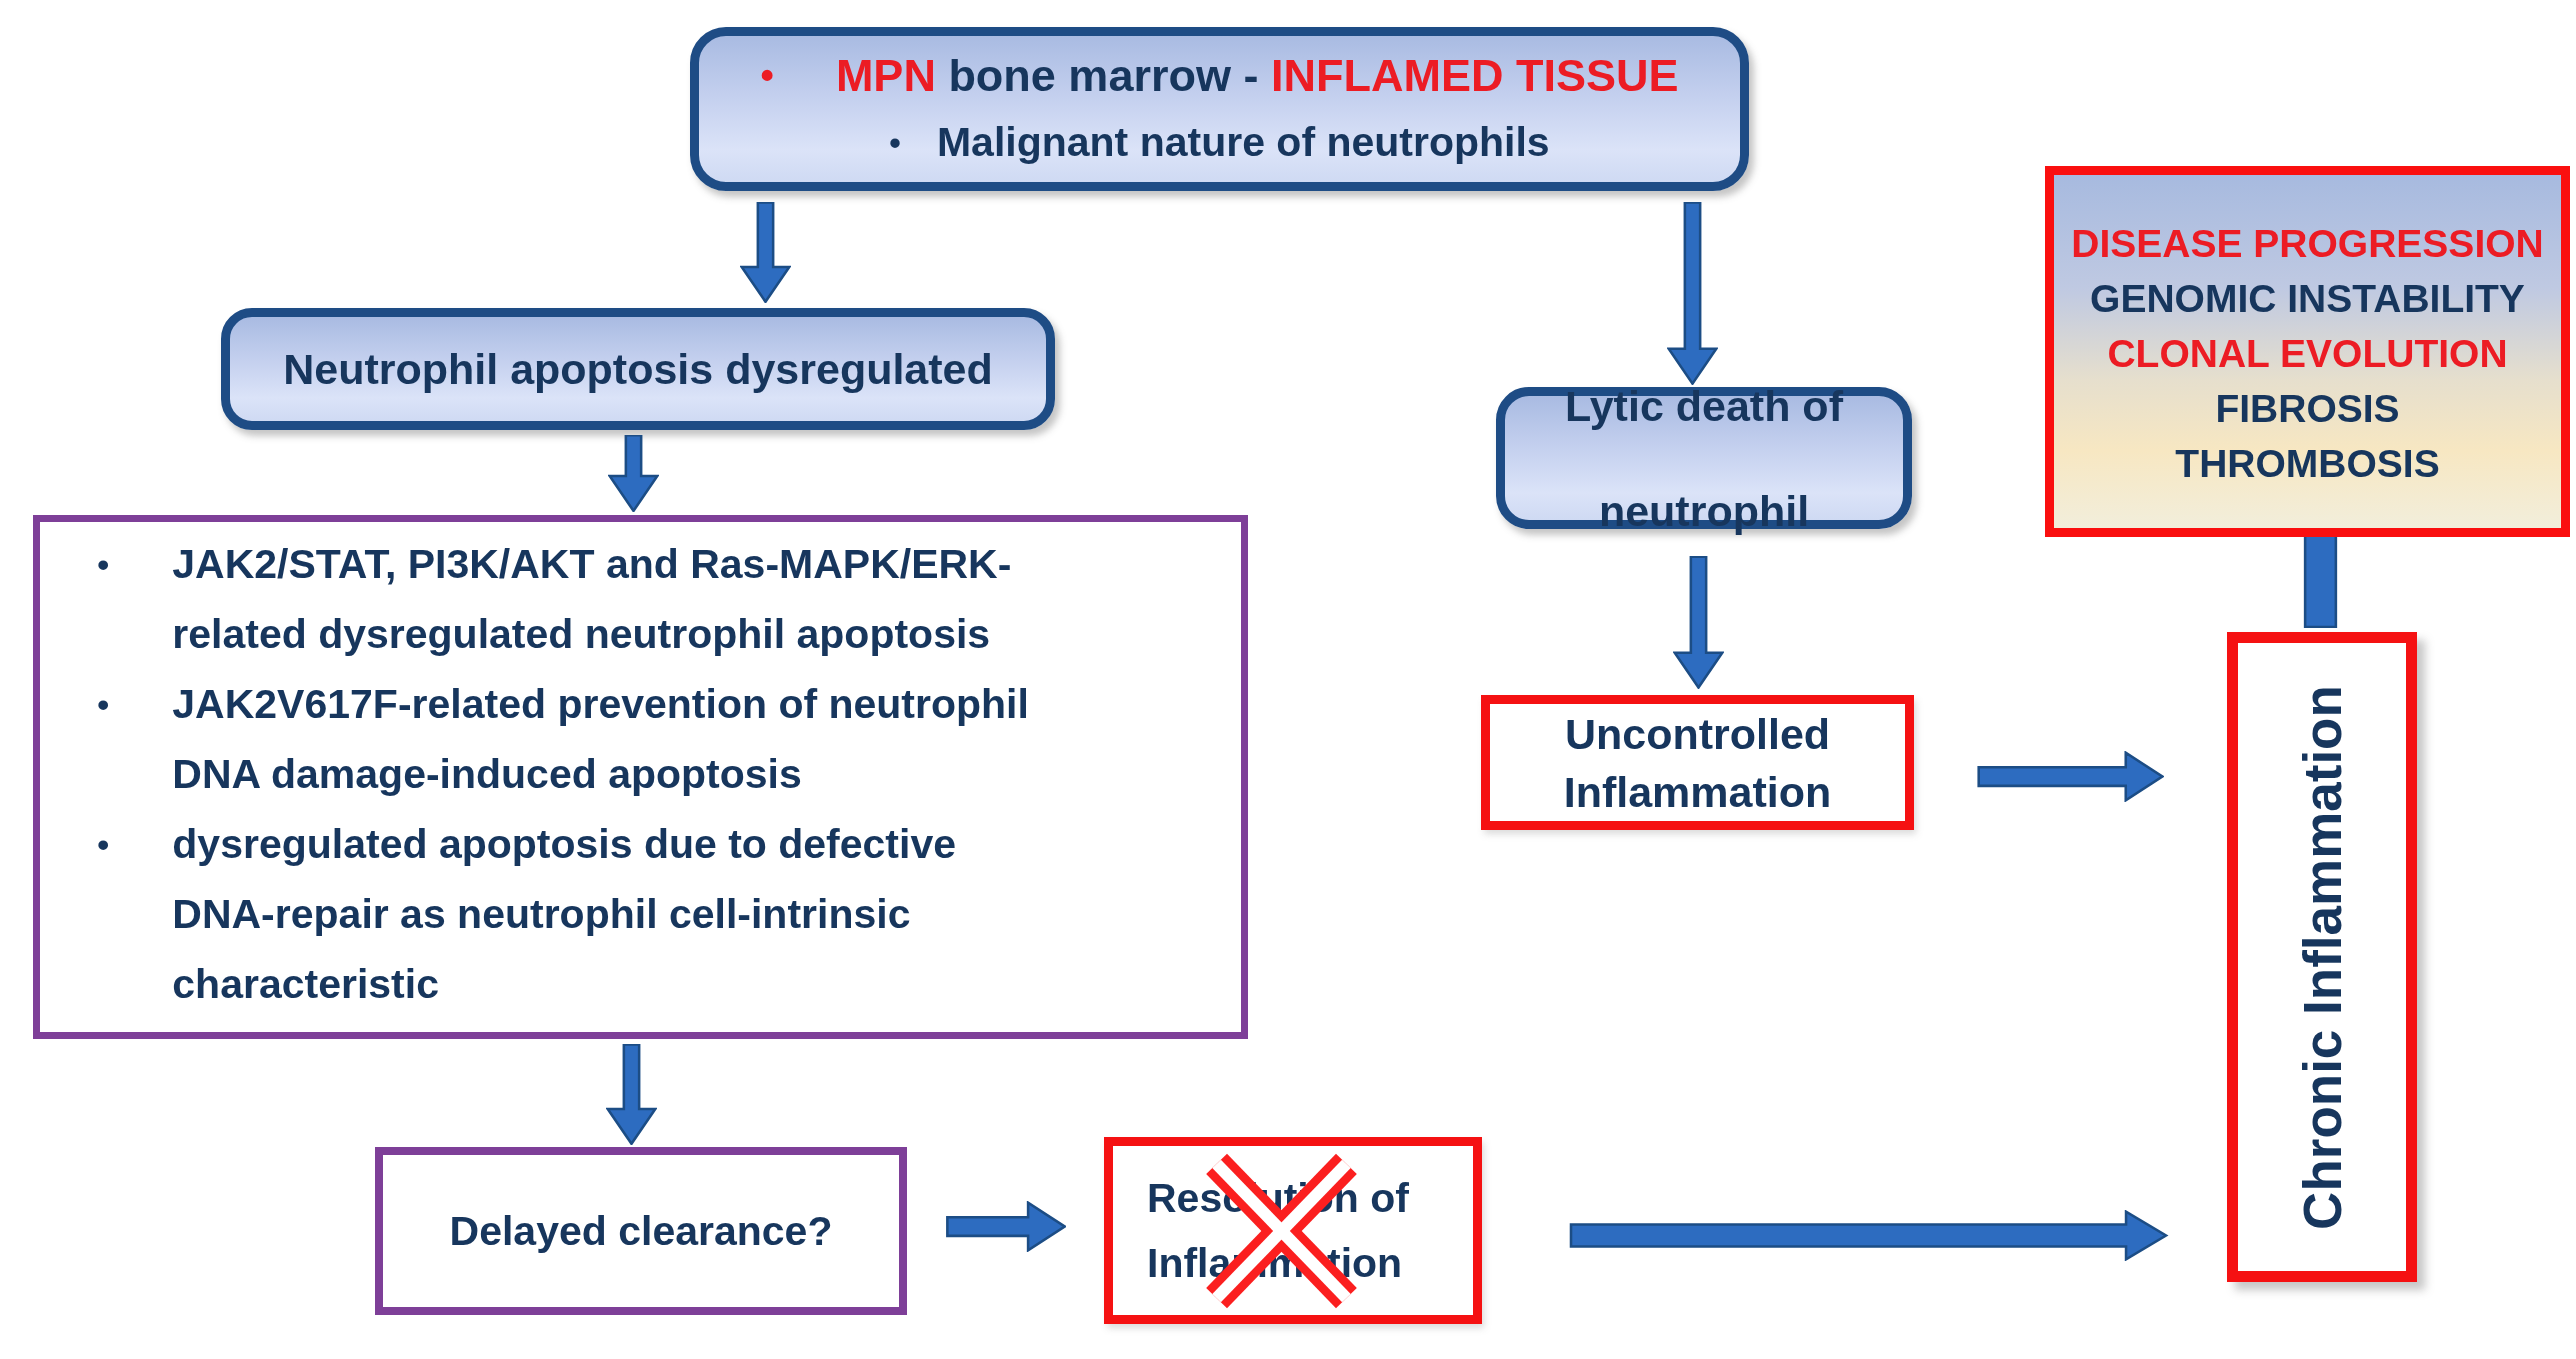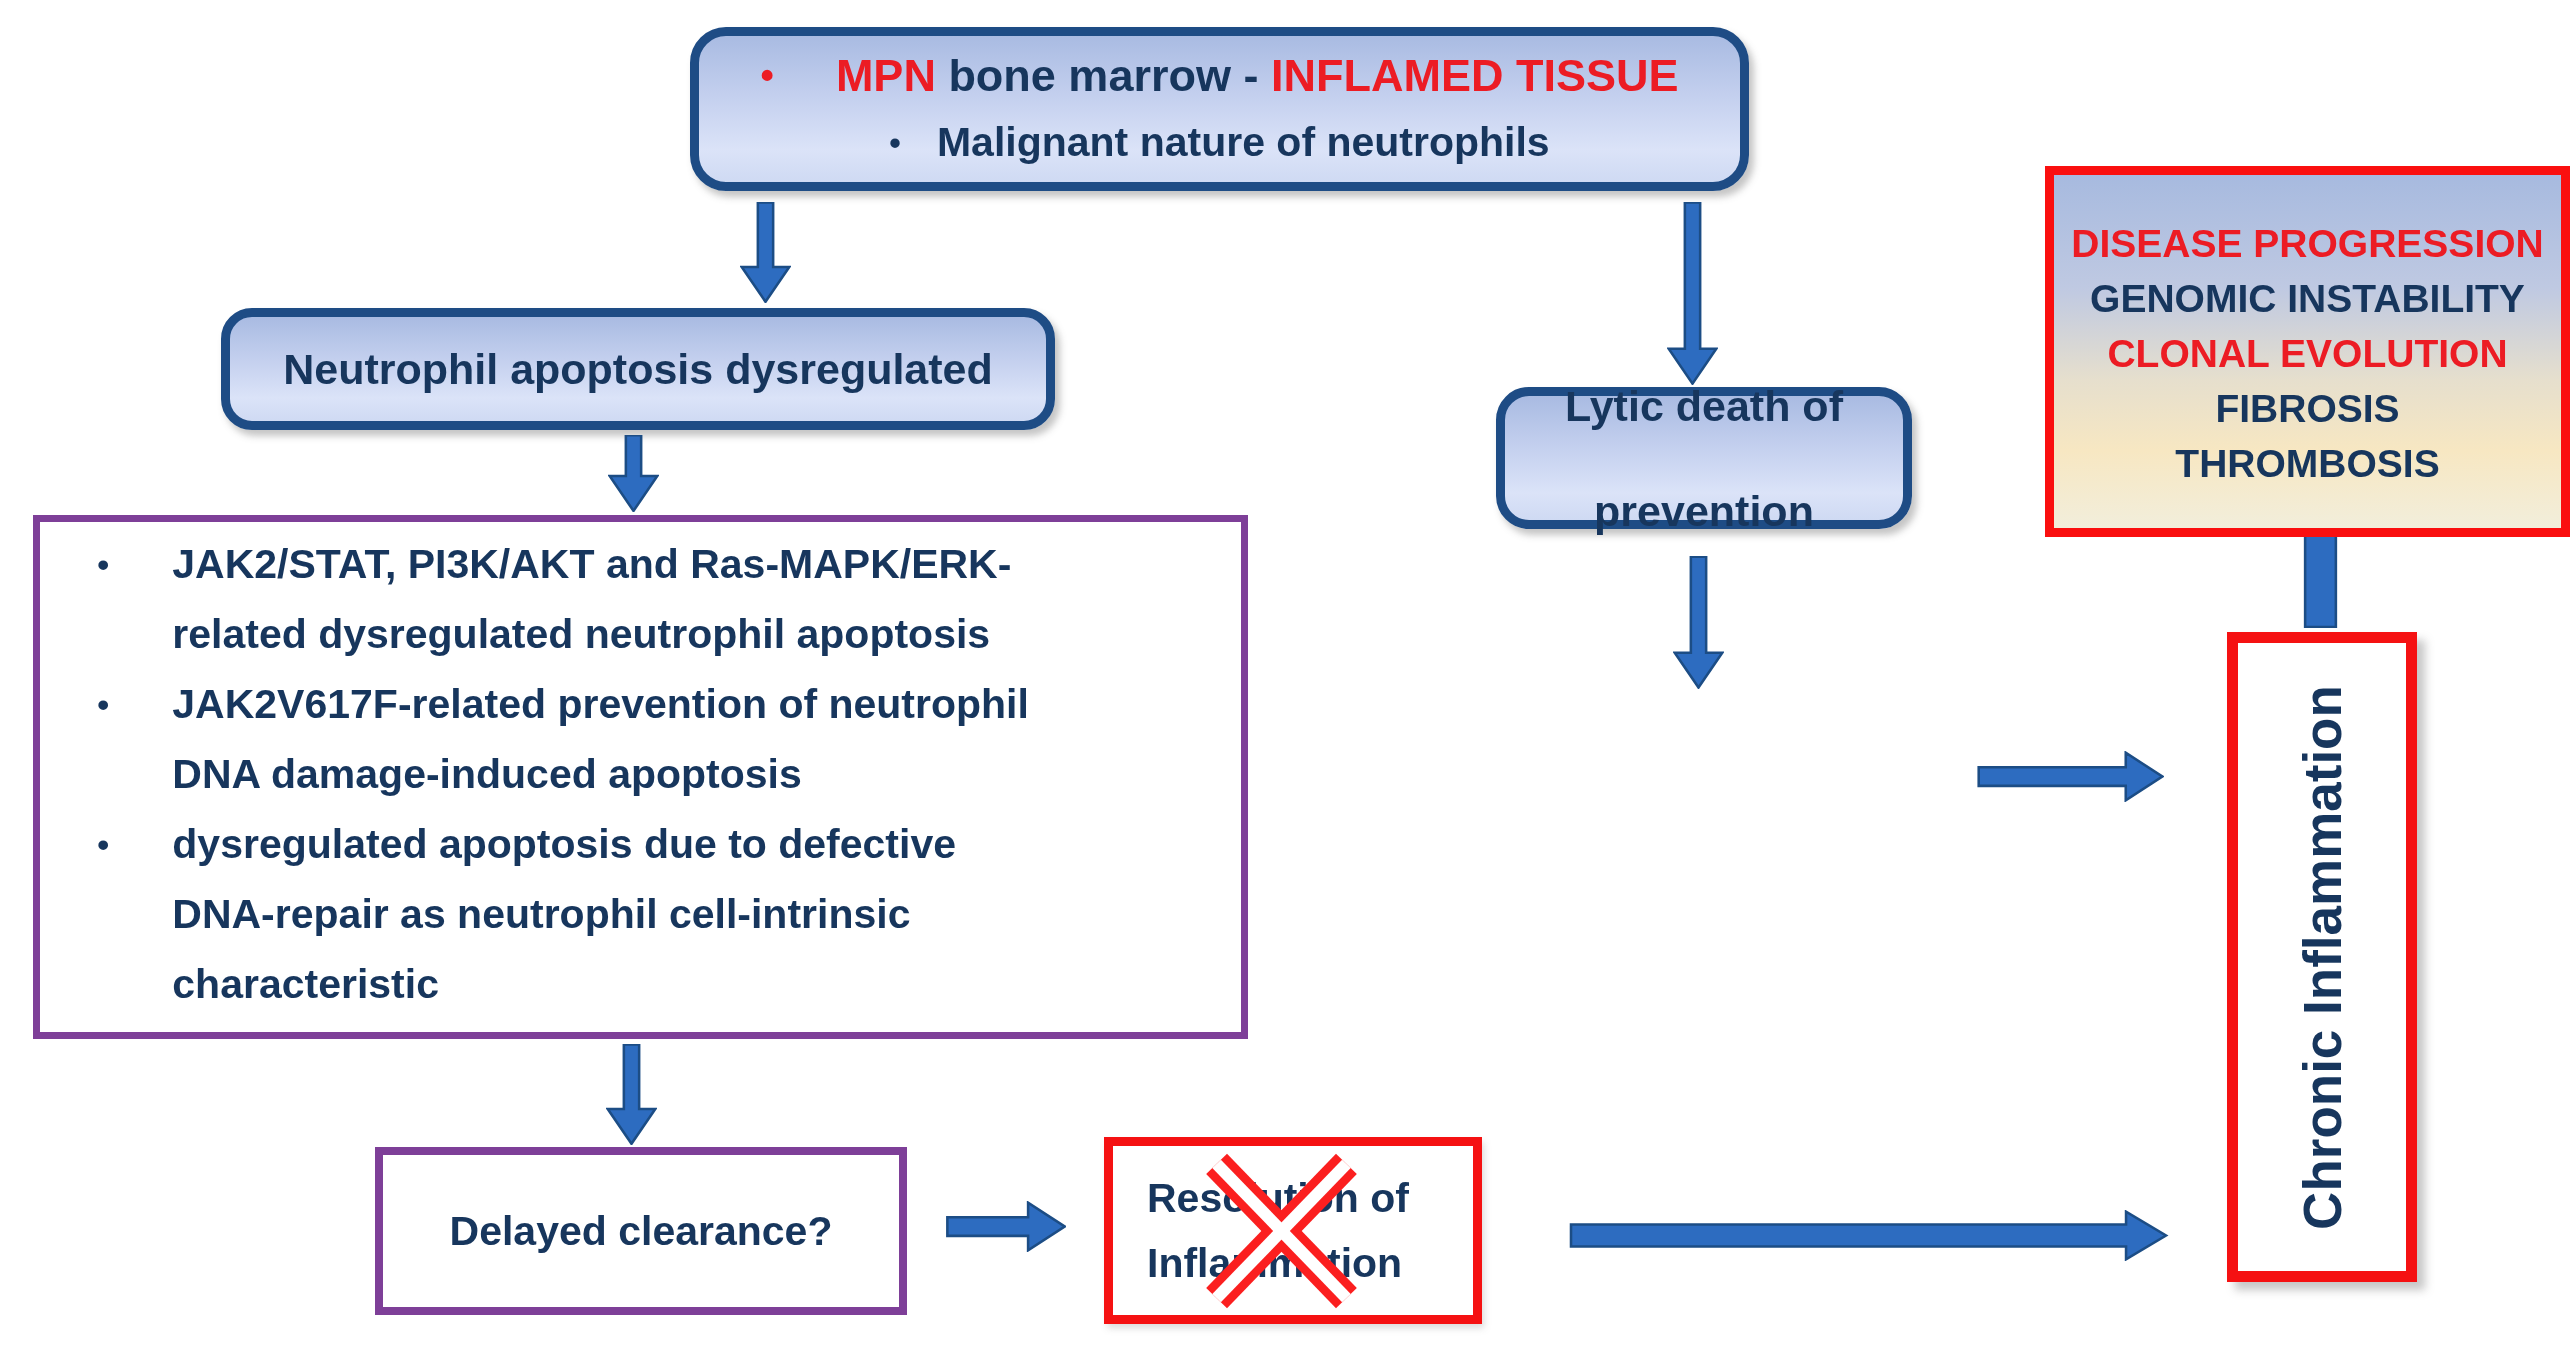--- a/index.html
+++ b/index.html
@@ -111,27 +111,31 @@
   </div>
   <svg class="abs" style="left:1196px;top:1152px;" width="171" height="158" viewBox="0 0 200 185">
     <line x1="24" y1="14" x2="176" y2="171" stroke="#fb1f1f" stroke-width="34"></line>
     <line x1="176" y1="14" x2="24" y2="171" stroke="#fb1f1f" stroke-width="34"></line>
     <line x1="24" y1="14" x2="176" y2="171" stroke="#ffffff" stroke-width="14"></line>
     <line x1="176" y1="14" x2="24" y2="171" stroke="#ffffff" stroke-width="14"></line>
   </svg>
 
   <div class="abs bluebox" style="left:1496px;top:387px;width:416px;height:142px;border-radius:33px;gap:43px;">
     <div class="navy center nowrap" style="font-size:43px;line-height:62px;">Lytic death of</div>
-    <div class="navy center nowrap" style="font-size:43px;line-height:62px;">prevention</div>
+    <div class="navy center nowrap" style="font-size:43px;line-height:62px;">neutrophil</div>
   </div>
 
   <svg class="abs arrow" style="left:1673px;top:556px;" width="51" height="133" viewBox="0 0 60 155">
     <polygon points="21,0 39,0 39,113 58,113 30,154 2,113 21,113" fill="#2d6cc0" stroke="#1c4d85" stroke-width="3"></polygon>
   </svg>
 
+  <div class="abs redbox" style="left:1481px;top:695px;width:433px;height:135px;display:flex;flex-direction:column;align-items:center;justify-content:center;">
+    <div class="navy center nowrap" style="font-size:43px;line-height:58px;">Uncontrolled</div>
+    <div class="navy center nowrap" style="font-size:43px;line-height:58px;">Inflammation</div>
+  </div>
 
   <svg class="abs arrow" style="left:1977px;top:751px;" width="187" height="51" viewBox="0 0 218 60">
     <polygon points="1,19 174,19 174,2 217,30 174,58 174,41 1,41" fill="#2d6cc0" stroke="#1c4d85" stroke-width="3"></polygon>
   </svg>
 
   <svg class="abs arrow" style="left:1568px;top:1210px;" width="601" height="51" viewBox="0 0 702 60">
     <polygon points="1,17 654,17 654,2 701,30 654,58 654,43 1,43" fill="#2d6cc0" stroke="#1c4d85" stroke-width="3"></polygon>
   </svg>
 
   <div class="abs redbox" style="left:2227px;top:632px;width:190px;height:650px;border-width:11px;display:flex;align-items:center;justify-content:center;box-shadow:7.7px 7.7px 8.6px rgba(130,130,130,0.45);">

